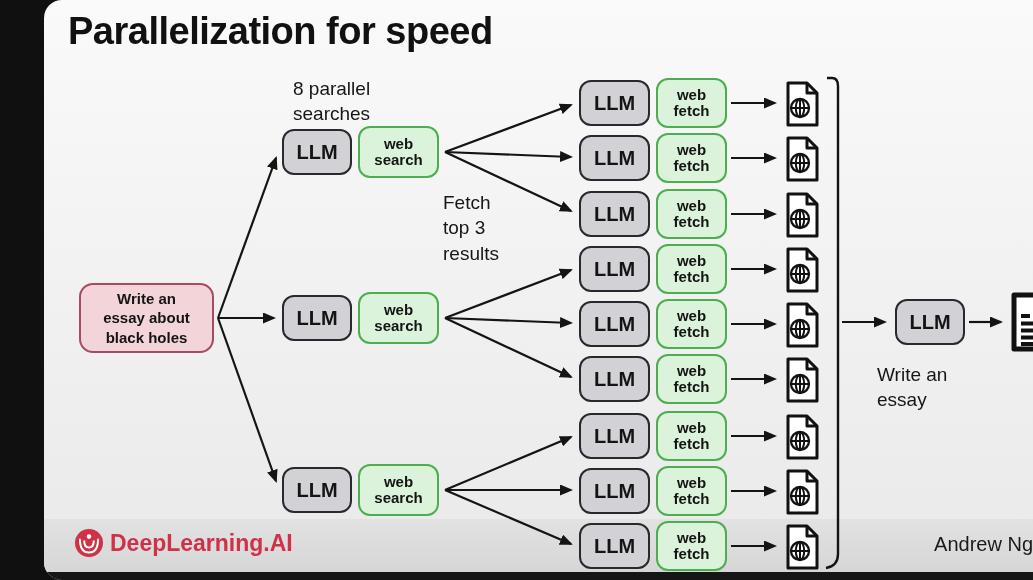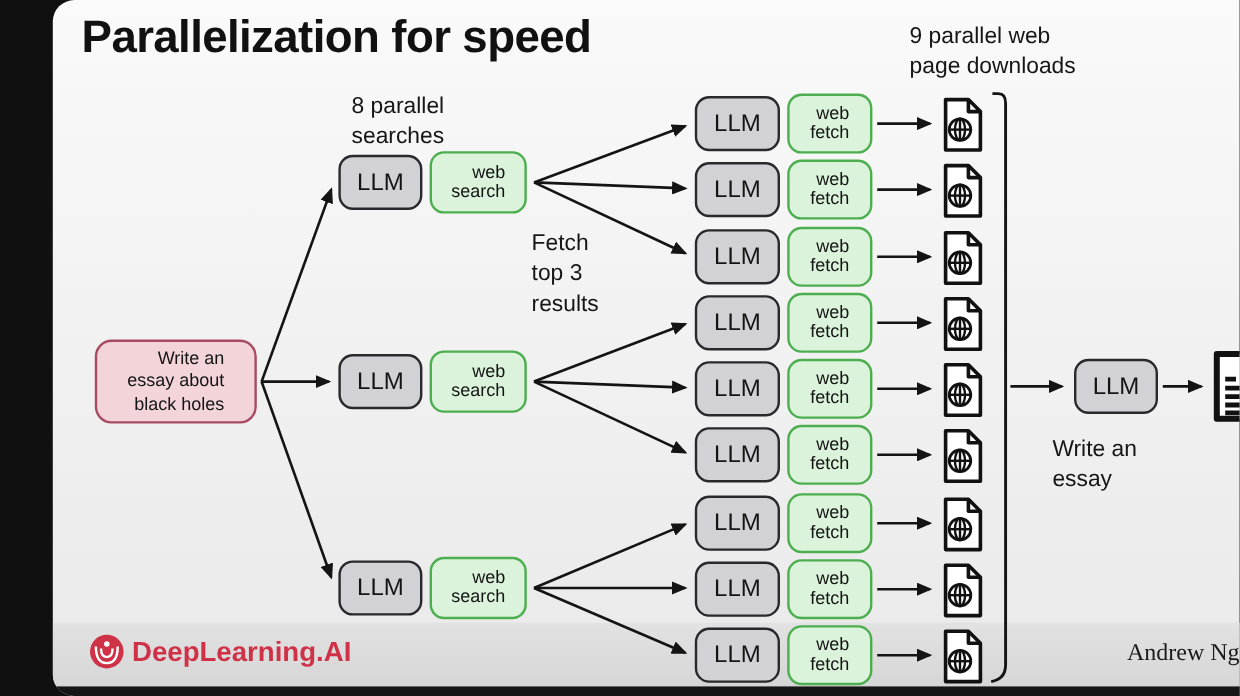--- a/index.html
+++ b/index.html
@@ -6,34 +6,34 @@
   #slide{
     position:relative;width:1033px;height:580px;overflow:hidden;
     border-radius:18px;
     background:linear-gradient(180deg,#fafafa 0%,#f2f2f2 45%,#e9e9e9 100%);
     font-family:"Liberation Sans","DejaVu Sans",sans-serif;color:#141414;margin-left:44px;
   }
   .abs{position:absolute;}
   #title{left:24px;top:10px;font-size:38px;font-weight:700;letter-spacing:-0.5px;color:#111;}
   .lbl{position:absolute;font-size:19px;font-weight:500;line-height:1.33;white-space:pre-line;color:#161616;}
   .box{position:absolute;display:flex;align-items:center;justify-content:center;
-       text-align:right;border-radius:12px;font-weight:400;box-sizing:border-box;}
+       text-align:center;border-radius:12px;font-weight:700;box-sizing:border-box;}
   .llm{background:#d2d2d6;border:2px solid #28282d;font-size:20px;}
   .tool{background:#daf3da;border:2px solid #4cae4f;font-size:15px;line-height:1.1;white-space:pre-line;}
   .prompt{background:#f3d5d9;border:2px solid #a84a61;border-radius:14px;
           font-size:15px;line-height:1.3;white-space:pre-line;}
   svg.icon{position:absolute;overflow:visible;}
   #arrows{position:absolute;left:0;top:0;z-index:1;}
   .node-layer{position:absolute;left:0;top:0;width:100%;height:100%;z-index:2;}
   #footer-band{position:absolute;left:0;top:519px;width:1033px;height:53px;
                background:linear-gradient(180deg,#e2e2e2,#d6d6d6);z-index:0;}
   #bottom-bar{position:absolute;left:0;top:572px;width:1033px;height:8px;background:#161616;z-index:3;}
   #brand{position:absolute;left:30px;top:528px;display:flex;align-items:center;gap:6px;z-index:4;}
   #brand-text{font-size:23px;font-weight:700;color:#cf3247;}
-  #author{position:absolute;right:44px;top:533px;font-size:20px;font-weight:500;z-index:4;color:#1a1a1a;font-family:Liberation Serif, serif;}
+  #author{position:absolute;right:44px;top:533px;font-size:20px;font-weight:500;z-index:4;color:#1a1a1a;}
 </style>
 </head>
 <body>
 
 <div id="slide">
 
   <svg width="0" height="0" style="position:absolute" aria-hidden="true">
     <defs>
       <g id="webdoc">
         <path d="M4 2 H23 L33 12 V44 H4 Z" fill="#ffffff" stroke="#111" stroke-width="3" stroke-linejoin="round"></path>
@@ -102,22 +102,20 @@
   </svg>
 
   <div class="node-layer">
 
     <div class="abs" id="title">Parallelization for speed</div>
     <div class="lbl" style="left:249px;top:76px;">8 parallel
 searches</div>
     <div class="lbl" style="left:399px;top:190px;">Fetch
 top 3
 results</div>
-    <div class="lbl" style="left:714px;top:18px;">9 parallel web
-page downloads</div>
     <div class="lbl" style="left:833px;top:362px;">Write an
 essay</div>
 
     <div class="box prompt" style="left:35px;top:283px;width:135px;height:70px;">Write an
 essay about
 black holes</div>
 
     <div class="box llm" style="left:238px;top:129px;width:70px;height:46px;">LLM</div>
     <div class="box tool" style="left:314px;top:126px;width:81px;height:52px;">web
 search</div>

